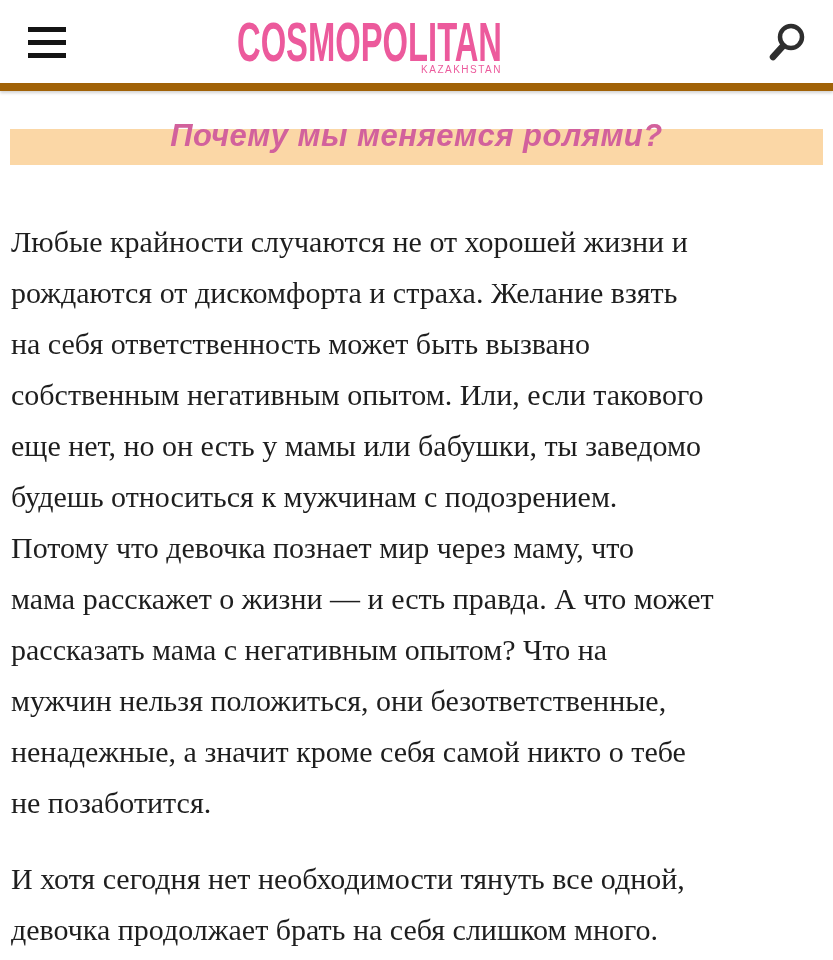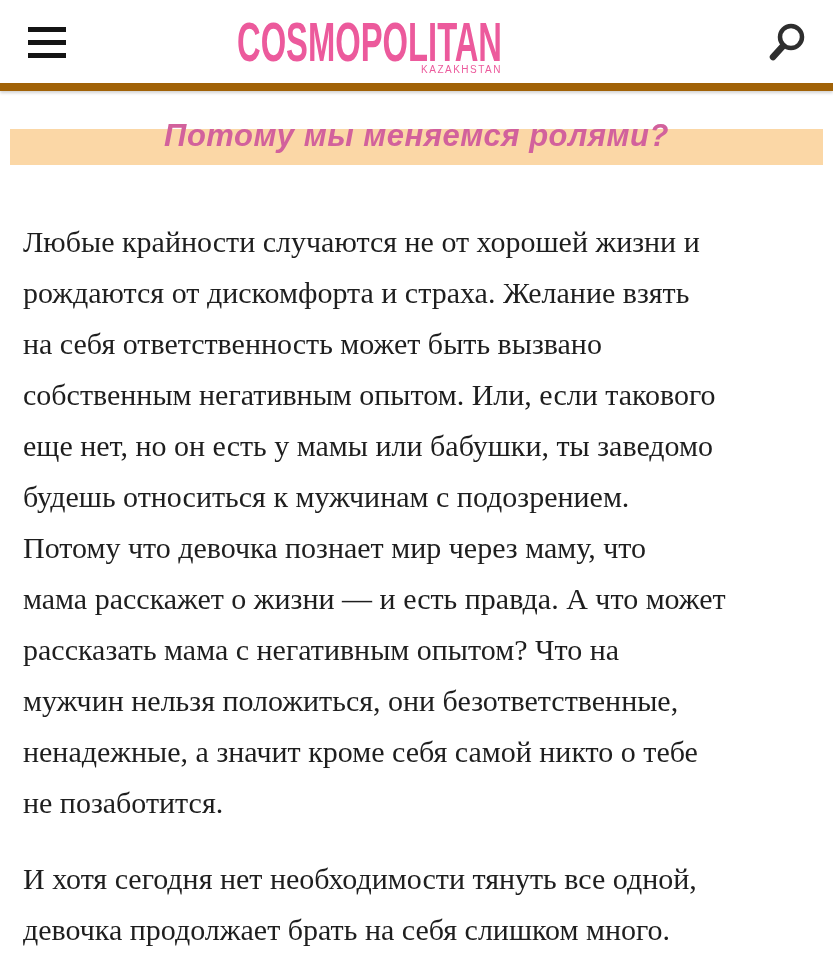--- a/index.html
+++ b/index.html
@@ -84,21 +84,21 @@
 
   
   .article {
     margin: 51px 13px 0 11px;
   }
   .article p {
     font-family: "Liberation Serif", serif;
     font-size: 30px;
     line-height: 51px;
     color: #1e1e1e;
-    margin: 0 0 25px 12px;
+    margin: 0 0 25px 0;
     white-space: pre-line;
     text-align: left;
   }
 </style>
 </head>
 <body>
 
 <header class="app-header">
 
   <button class="menu-btn" aria-label="menu">
@@ -122,21 +122,21 @@
       <line x1="20" y1="25" x2="10" y2="36" stroke="#2e2e2e" stroke-width="6.5" stroke-linecap="round"></line>
     </svg>
   </button>
 
 </header>
 
 <main>
 
   <h2 class="title-wrap" style="font-weight:normal;">
     <span style="display:contents;"></span>
-    <span class="title-text">Потому мы меняемся ролями?</span>
+    <span class="title-text">Почему мы меняемся ролями?</span>
   </h2>
 
   <article class="article">
     <p>Любые крайности случаются не от хорошей жизни и
 рождаются от дискомфорта и страха. Желание взять
 на себя ответственность может быть вызвано
 собственным негативным опытом. Или, если такового
 еще нет, но он есть у мамы или бабушки, ты заведомо
 будешь относиться к мужчинам с подозрением.
 Потому что девочка познает мир через маму, что

